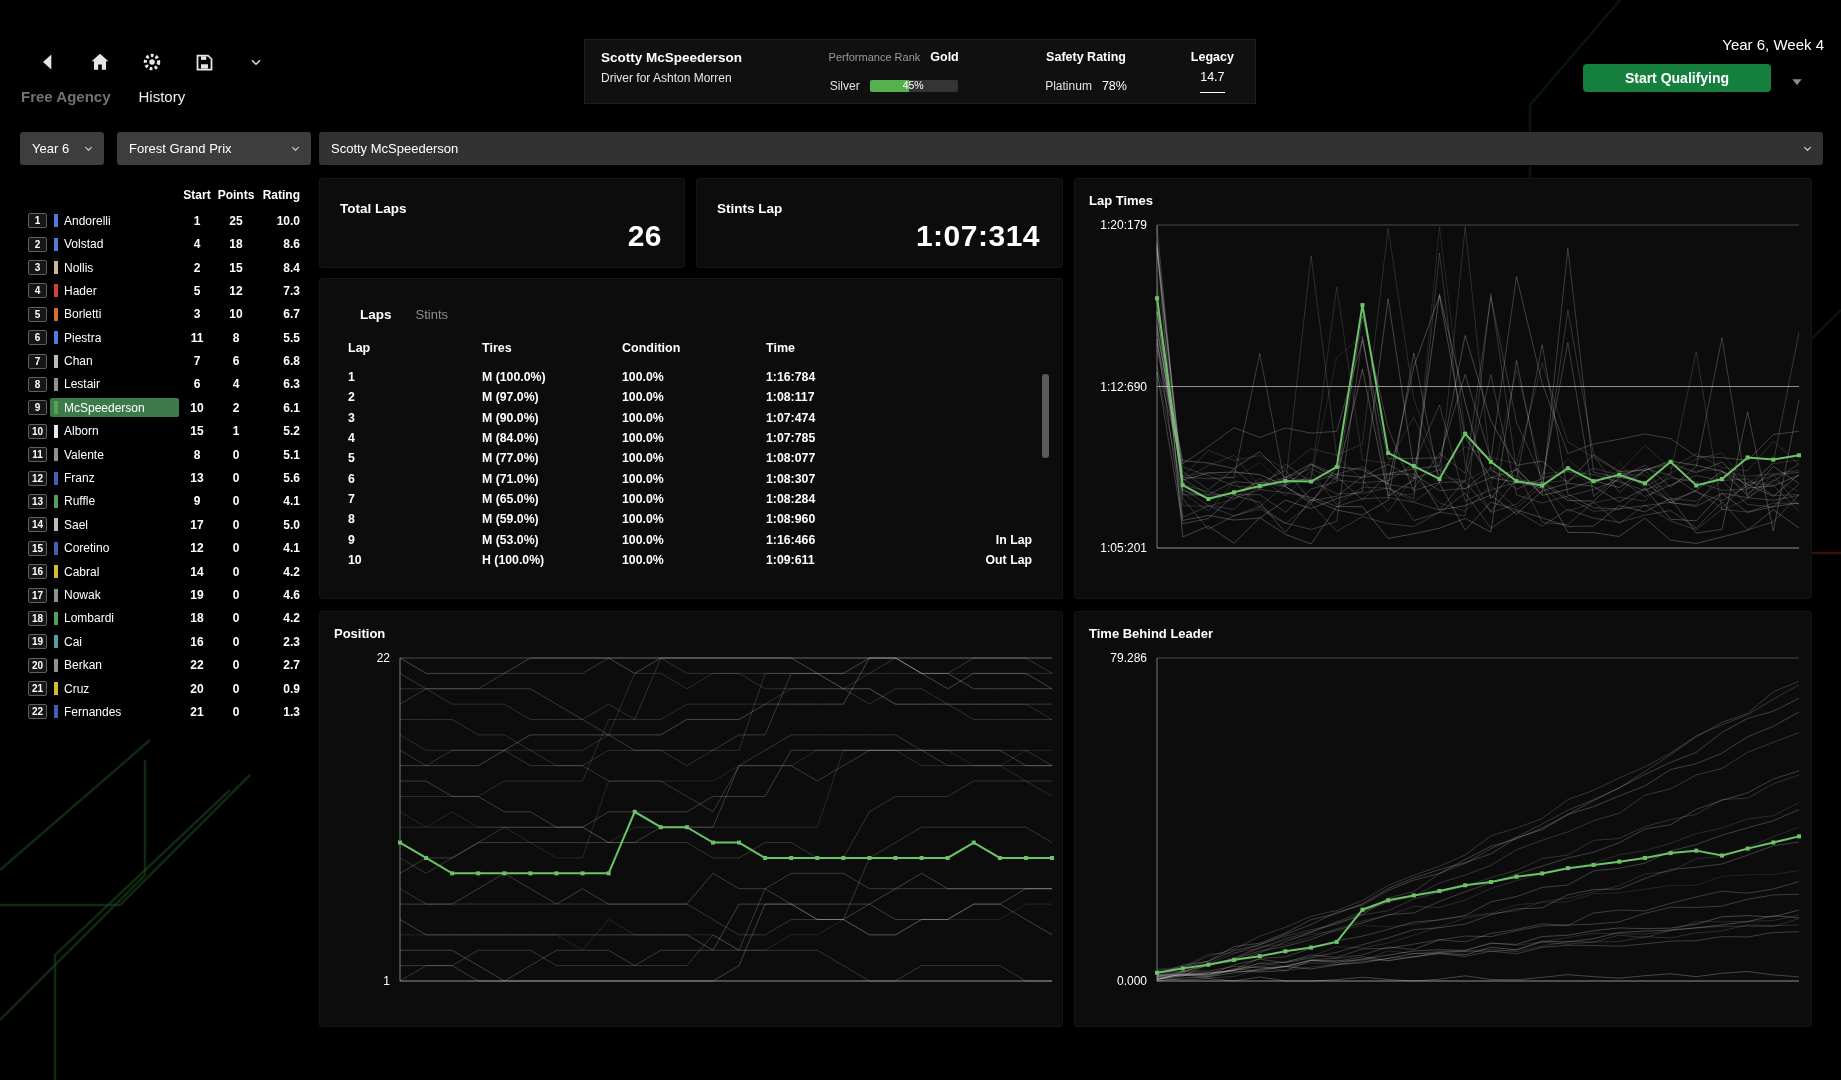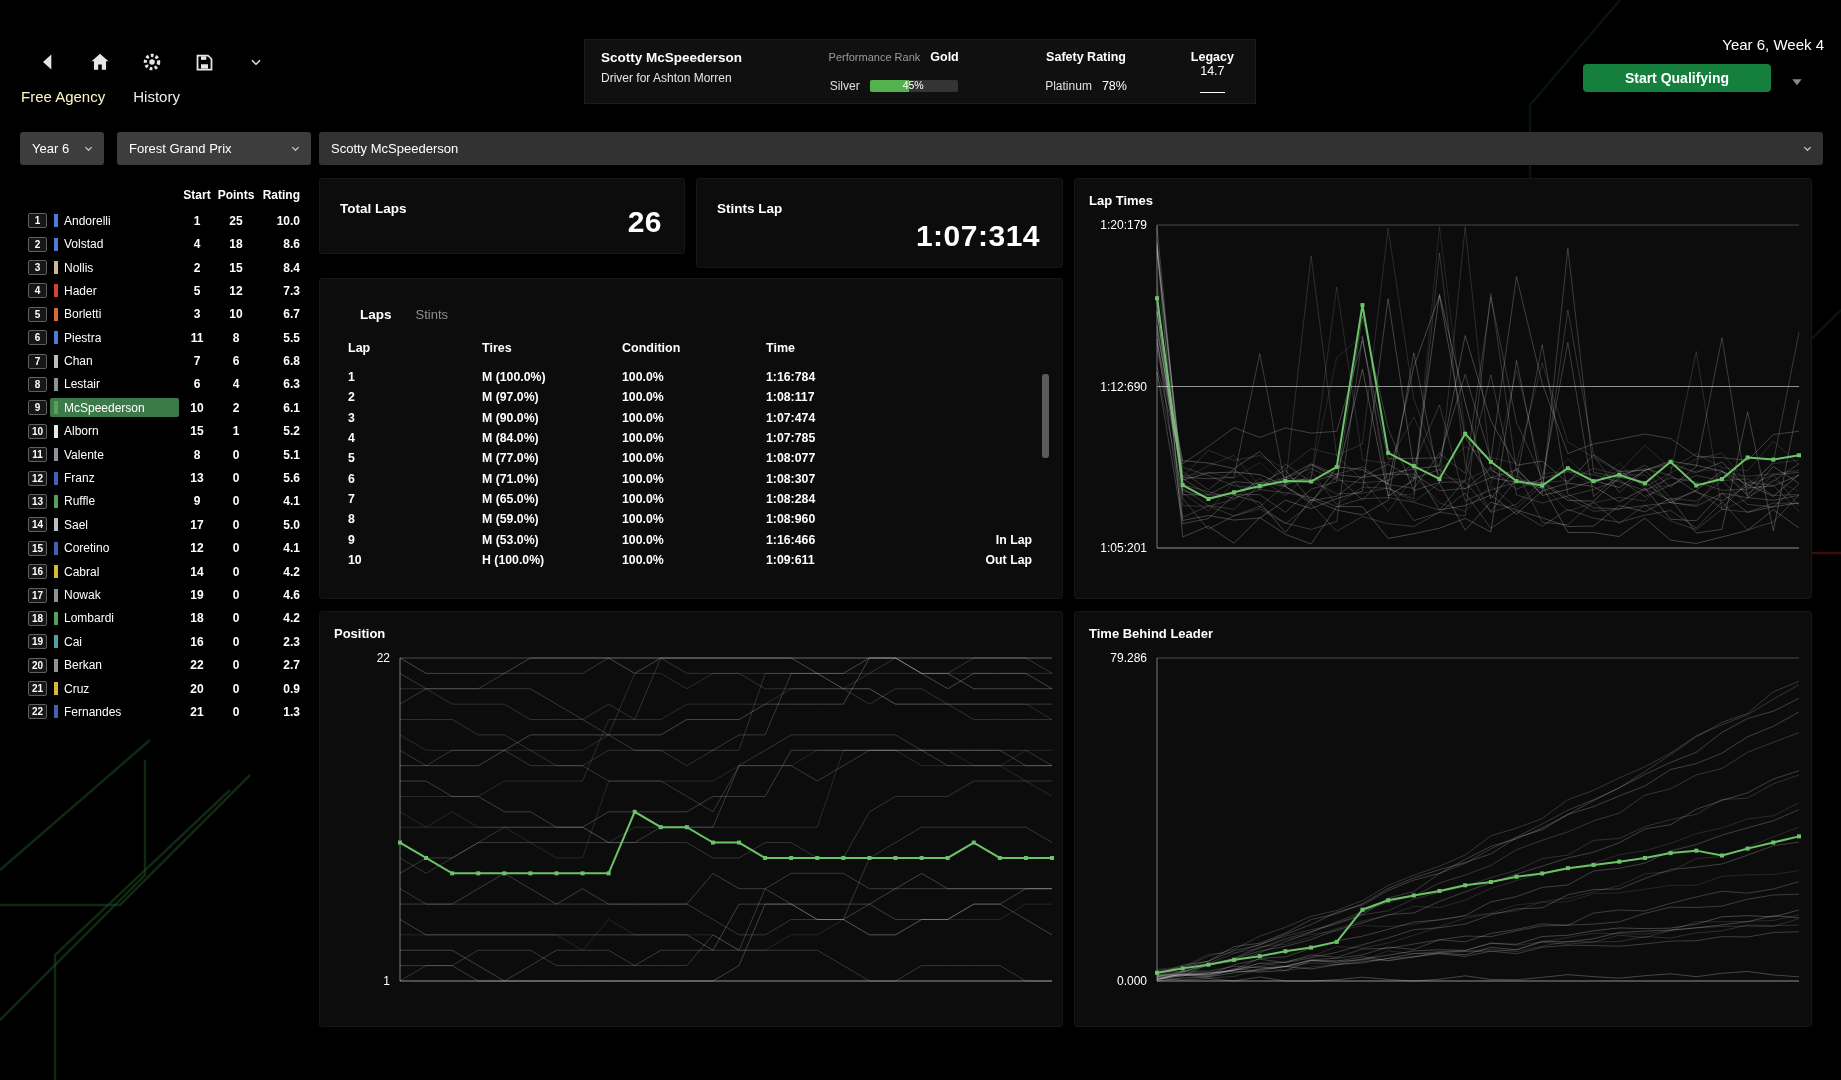--- a/index.html
+++ b/index.html
@@ -7,21 +7,21 @@
     font-family:"Liberation Sans",sans-serif;overflow:hidden}
   body{position:relative}
   svg{display:block}
   .decor{position:absolute;inset:0;z-index:0;pointer-events:none}
 
   
   .icon-row{position:absolute;left:36px;top:50px;display:flex;gap:28px;align-items:center;z-index:2}
   .icon-btn{width:24px;height:24px;display:flex;align-items:center;justify-content:center;cursor:pointer;color:#e6e6e6}
   .nav-row{position:absolute;left:21px;top:88px;display:flex;gap:28px;align-items:baseline;z-index:2}
   .nav-item{font-size:15px;color:#ededed;cursor:pointer}
-  .nav-item.active{font-weight:400;color:#fef9c3}
+  .nav-item.active{font-weight:700;color:#737373}
   .year-week{position:absolute;right:17px;top:36px;font-size:15px;z-index:2}
   .start-btn{position:absolute;left:1583px;top:64px;width:188px;height:28px;background:#15803d;border-radius:4px;
     display:flex;align-items:center;justify-content:center;font-size:14px;font-weight:700;cursor:pointer;z-index:2}
   .start-chev{position:absolute;left:1789px;top:74px;z-index:2;cursor:pointer;color:#8a8a8a}
 
   
   .driver-card{position:absolute;left:584px;top:39px;width:672px;height:65px;background:#101010;
     border:1px solid #1d1d1d;display:flex;align-items:stretch;padding:10px 16px;gap:30px;z-index:2}
   .dc-name{flex:1;min-width:170px}
   .dc-driver-name{font-size:13.5px;font-weight:700}
@@ -29,37 +29,37 @@
   .dc-col{display:flex;flex-direction:column;justify-content:space-between}
   .dc-perf{width:202px}
   .dc-safety{width:152px}
   .dc-legacy{width:58px}
   .dc-row{display:flex;align-items:center;justify-content:center;gap:10px}
   .dc-between{justify-content:center}
   .dc-label{color:#9b9b9b;font-size:11px}
   .dc-strong{font-weight:700;font-size:12.5px}
   .dc-tier{font-size:12px;color:#e0e0e0}
   .dc-val{font-size:12.5px}
-  .dc-underline{border-bottom:1px solid #fff;padding-bottom:14px}
+  .dc-underline{border-bottom:1px solid #fff;padding-bottom:8px}
   .dc-bar{width:88px;height:12px;background:#343434;border-radius:2px;position:relative;flex:none}
   .dc-bar-fill{position:absolute;left:0;top:0;bottom:0;background:#55b14e;border-radius:2px 0 0 2px}
   .dc-bar-pct{position:absolute;left:33px;top:-1px;font-size:10.5px;color:#fff}
 
   
   .select{position:absolute;top:132px;height:33px;background:#3d3d3d;border-radius:3px;display:flex;
     align-items:center;justify-content:space-between;padding:0 10px 0 12px;font-size:13px;cursor:pointer;z-index:2}
   .select .chev{color:#c0c0c0;margin-left:8px;flex:none}
   #select-year{left:20px;width:84px}
   #select-race{left:117px;width:194px}
   #select-driver{left:319px;width:1504px;background:#323232}
 
   
   .panel{position:absolute;background:#0c0c0c;border:1px solid #161616;border-radius:3px;z-index:1}
   #panel-sidebar{left:20px;top:178px;width:289px;height:849px;background:transparent;border:none}
-  #card-total{left:319px;top:178px;width:366px;height:76px}
+  #card-total{left:319px;top:178px;width:366px;height:90px}
   #card-fastest{left:696px;top:178px;width:367px;height:90px}
   #panel-laps{left:319px;top:278px;width:744px;height:321px}
   #panel-laptimes{left:1074px;top:178px;width:738px;height:421px}
   #panel-position{left:319px;top:611px;width:744px;height:416px}
   #panel-timebehind{left:1074px;top:611px;width:738px;height:416px}
 
   .card-title{position:absolute;top:22px;left:20px;font-size:13.5px;font-weight:700}
   .card-value{position:absolute;right:22px;bottom:14px;font-size:30px;font-weight:700;letter-spacing:.5px}
   .chart-title{position:absolute;top:14px;left:14px;font-size:13px;font-weight:700}
   .chart-svg{position:absolute;inset:0;width:100%;height:100%}

